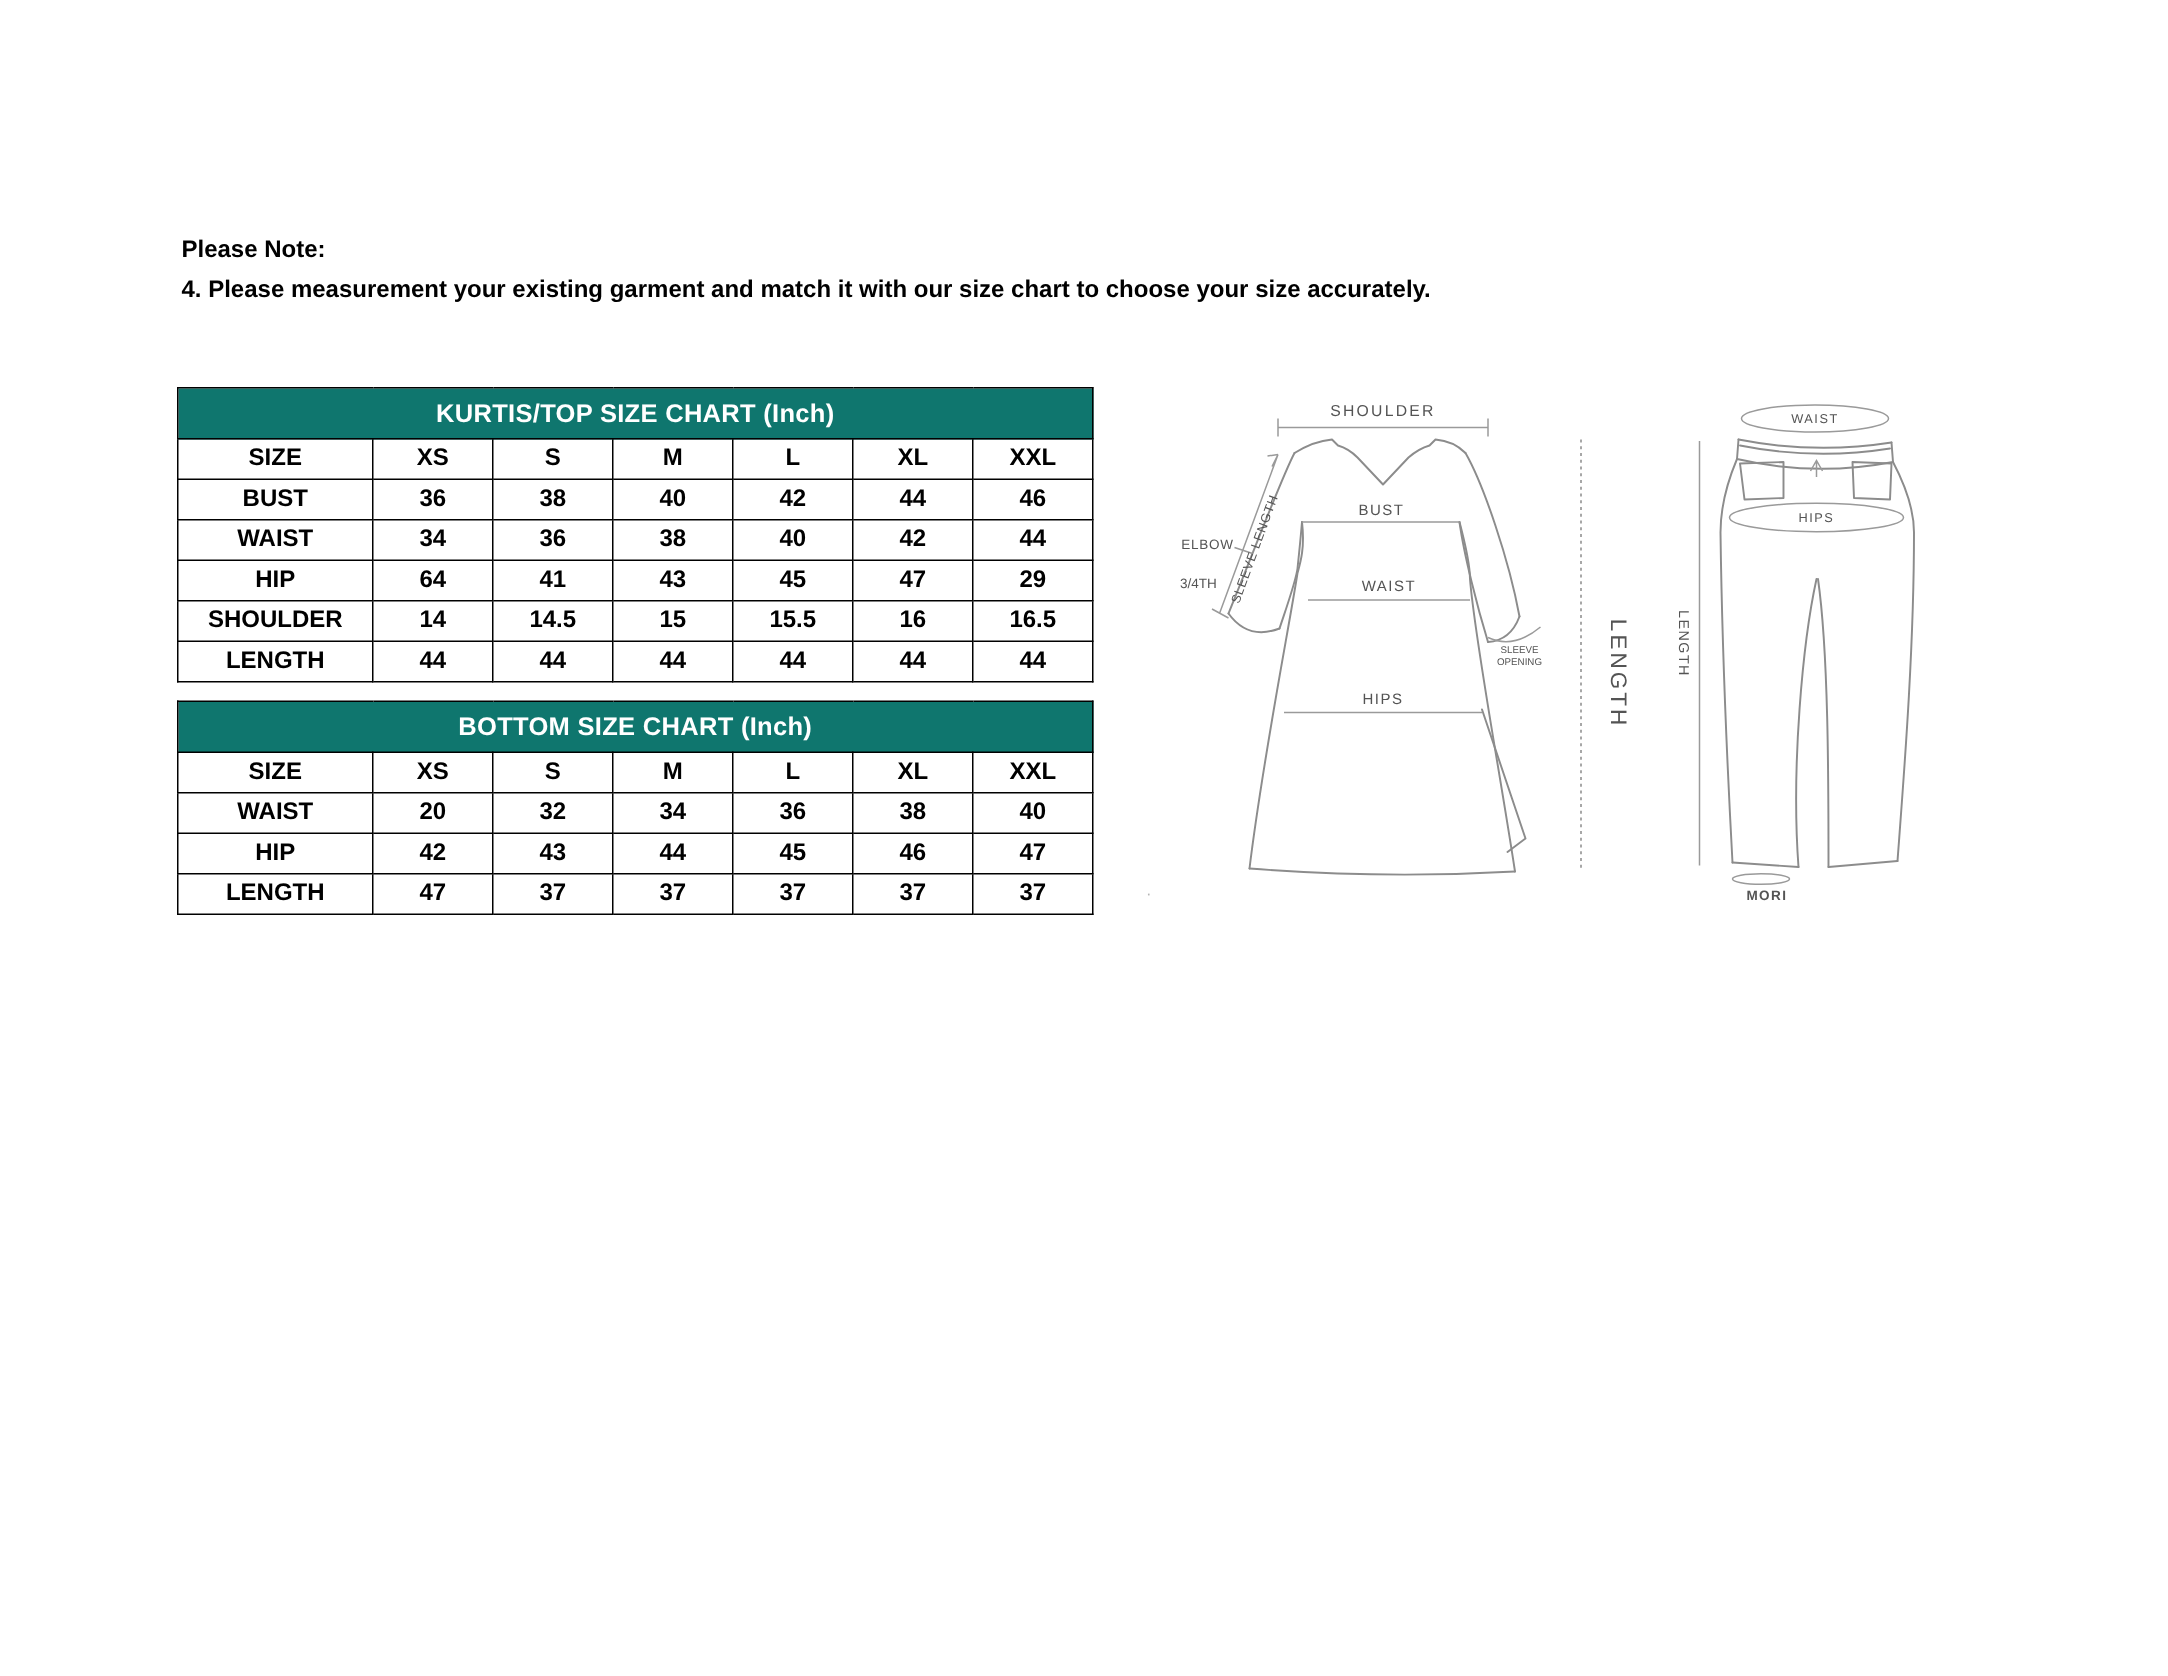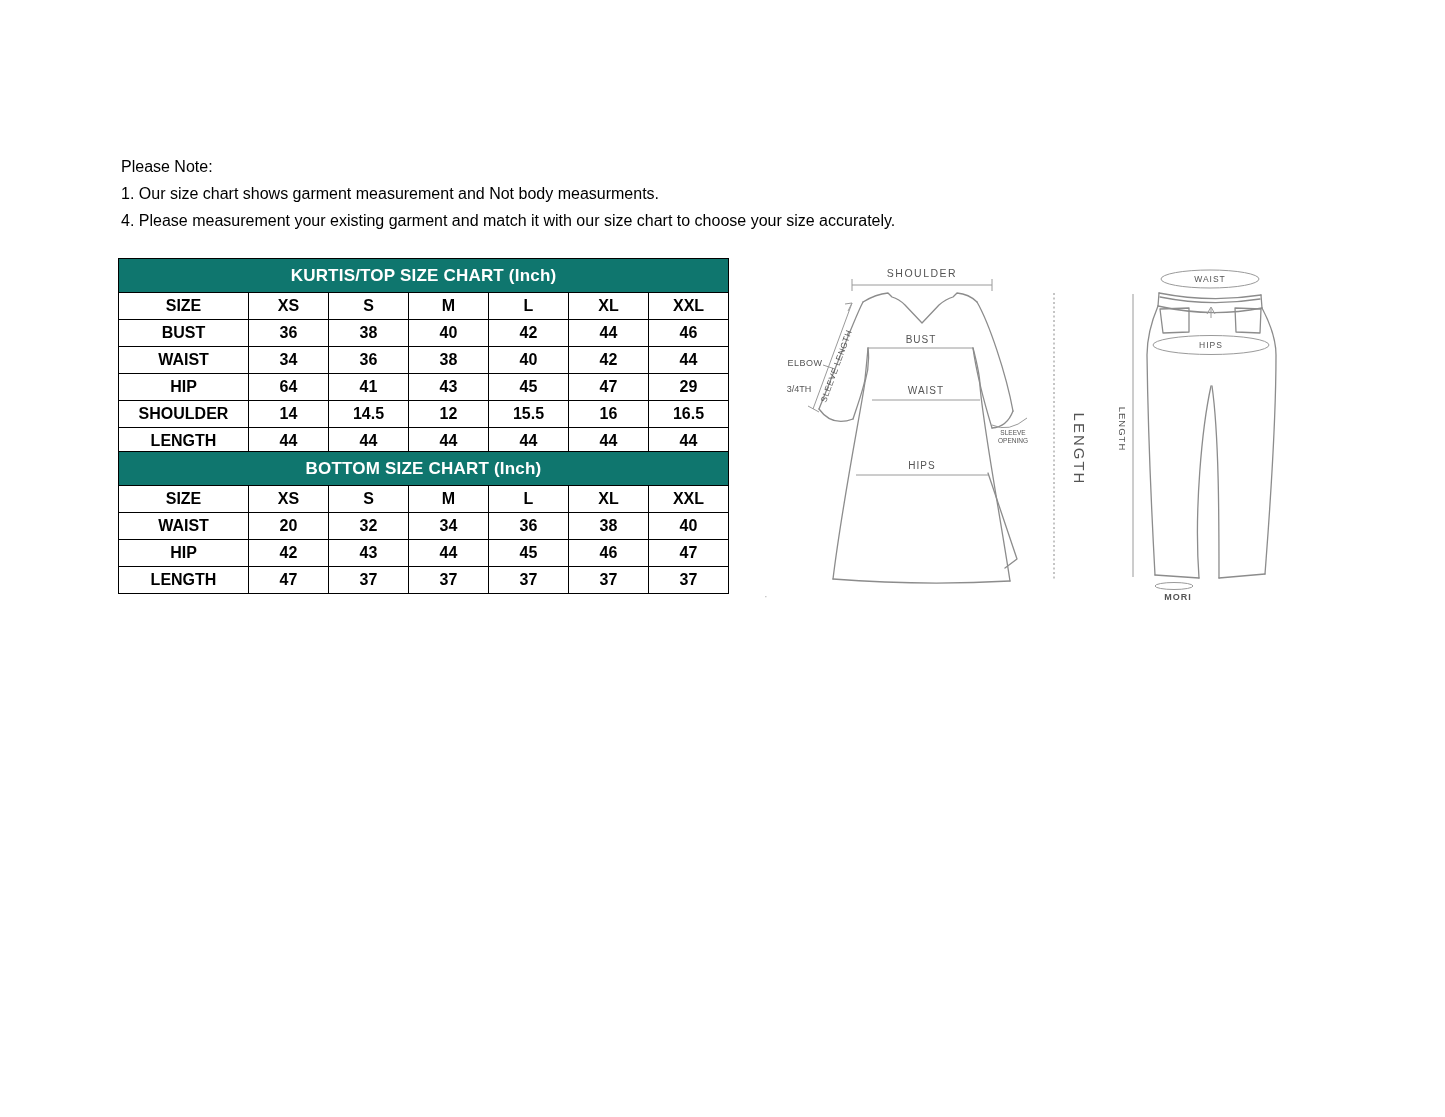--- a/index.html
+++ b/index.html
@@ -1,57 +1,56 @@
 <!DOCTYPE html>
 <html><head>
 <meta charset="utf-8">
 <style>
   html,body{margin:0;padding:0;background:#ffffff;}
   .page{
     position:relative;width:1445px;height:1117px;background:#ffffff;
     font-family:"Liberation Sans","DejaVu Sans",sans-serif;overflow:hidden;
   }
   
-  .notes{position:absolute;left:121px;top:153px;color:#000;font-weight:normal;
+  .notes{position:absolute;left:121px;top:153px;color:#000;font-weight:bold;
          font-size:16px;line-height:27px;white-space:nowrap;}
   
   table.size-table{
     position:absolute;left:118px;border-collapse:collapse;table-layout:fixed;
     width:610px;font-weight:bold;color:#000;
   }
   table.size-table col.c0{width:130px;}
   table.size-table col.c{width:80px;}
   table.size-table th.title{
     background:#0f766e;color:#fff;font-size:17px;height:31px;text-align:center;
     border:1.5px solid #000;letter-spacing:.2px;
   }
   table.size-table td{
     border:1.5px solid #000;height:26px;text-align:center;vertical-align:middle;
     font-size:16px;padding:0;
   }
   #table-top{top:258px;}
-  #table-bottom{top:451px;}
+  #table-bottom{top:467px;}
   
   .diagram{position:absolute;}
   #kurti-svg{left:780px;top:255px;}
   #pants-svg{left:1090px;top:255px;}
   .outline{fill:none;stroke:#8c8c8c;stroke-width:1.3;stroke-linejoin:round;stroke-linecap:round;}
   .mline{fill:none;stroke:#9a9a9a;stroke-width:1;}
   .dotted{fill:none;stroke:#8a8a8a;stroke-width:1;stroke-dasharray:2 2.5;}
   text.dlabel{fill:#545454;font-family:"Liberation Sans","DejaVu Sans",sans-serif;}
   .speck{position:absolute;left:764px;top:590px;color:#b5b5b5;font-size:11px;}
 </style>
 </head>
 <body>
 
 <div class="page">
 
   <div class="notes">
     <div>Please Note:</div>
-    <div>1. Our size chart shows garment measurement and Not body measurments.</div>
     <div>4. Please measurement your existing garment and match it with our size chart to choose your size accurately.</div>
   </div>
 
   <table class="size-table" id="table-top">
     <colgroup>
         <col class="c0">
         <col class="c">
         <col class="c">
         <col class="c">
         <col class="c">
@@ -97,21 +96,21 @@
         <td>41</td>
         <td>43</td>
         <td>45</td>
         <td>47</td>
         <td>29</td>
       </tr>
       <tr>
         <td>SHOULDER</td>
         <td>14</td>
         <td>14.5</td>
-        <td>12</td>
+        <td>15</td>
         <td>15.5</td>
         <td>16</td>
         <td>16.5</td>
       </tr>
       <tr>
         <td>LENGTH</td>
         <td>44</td>
         <td>44</td>
         <td>44</td>
         <td>44</td>

